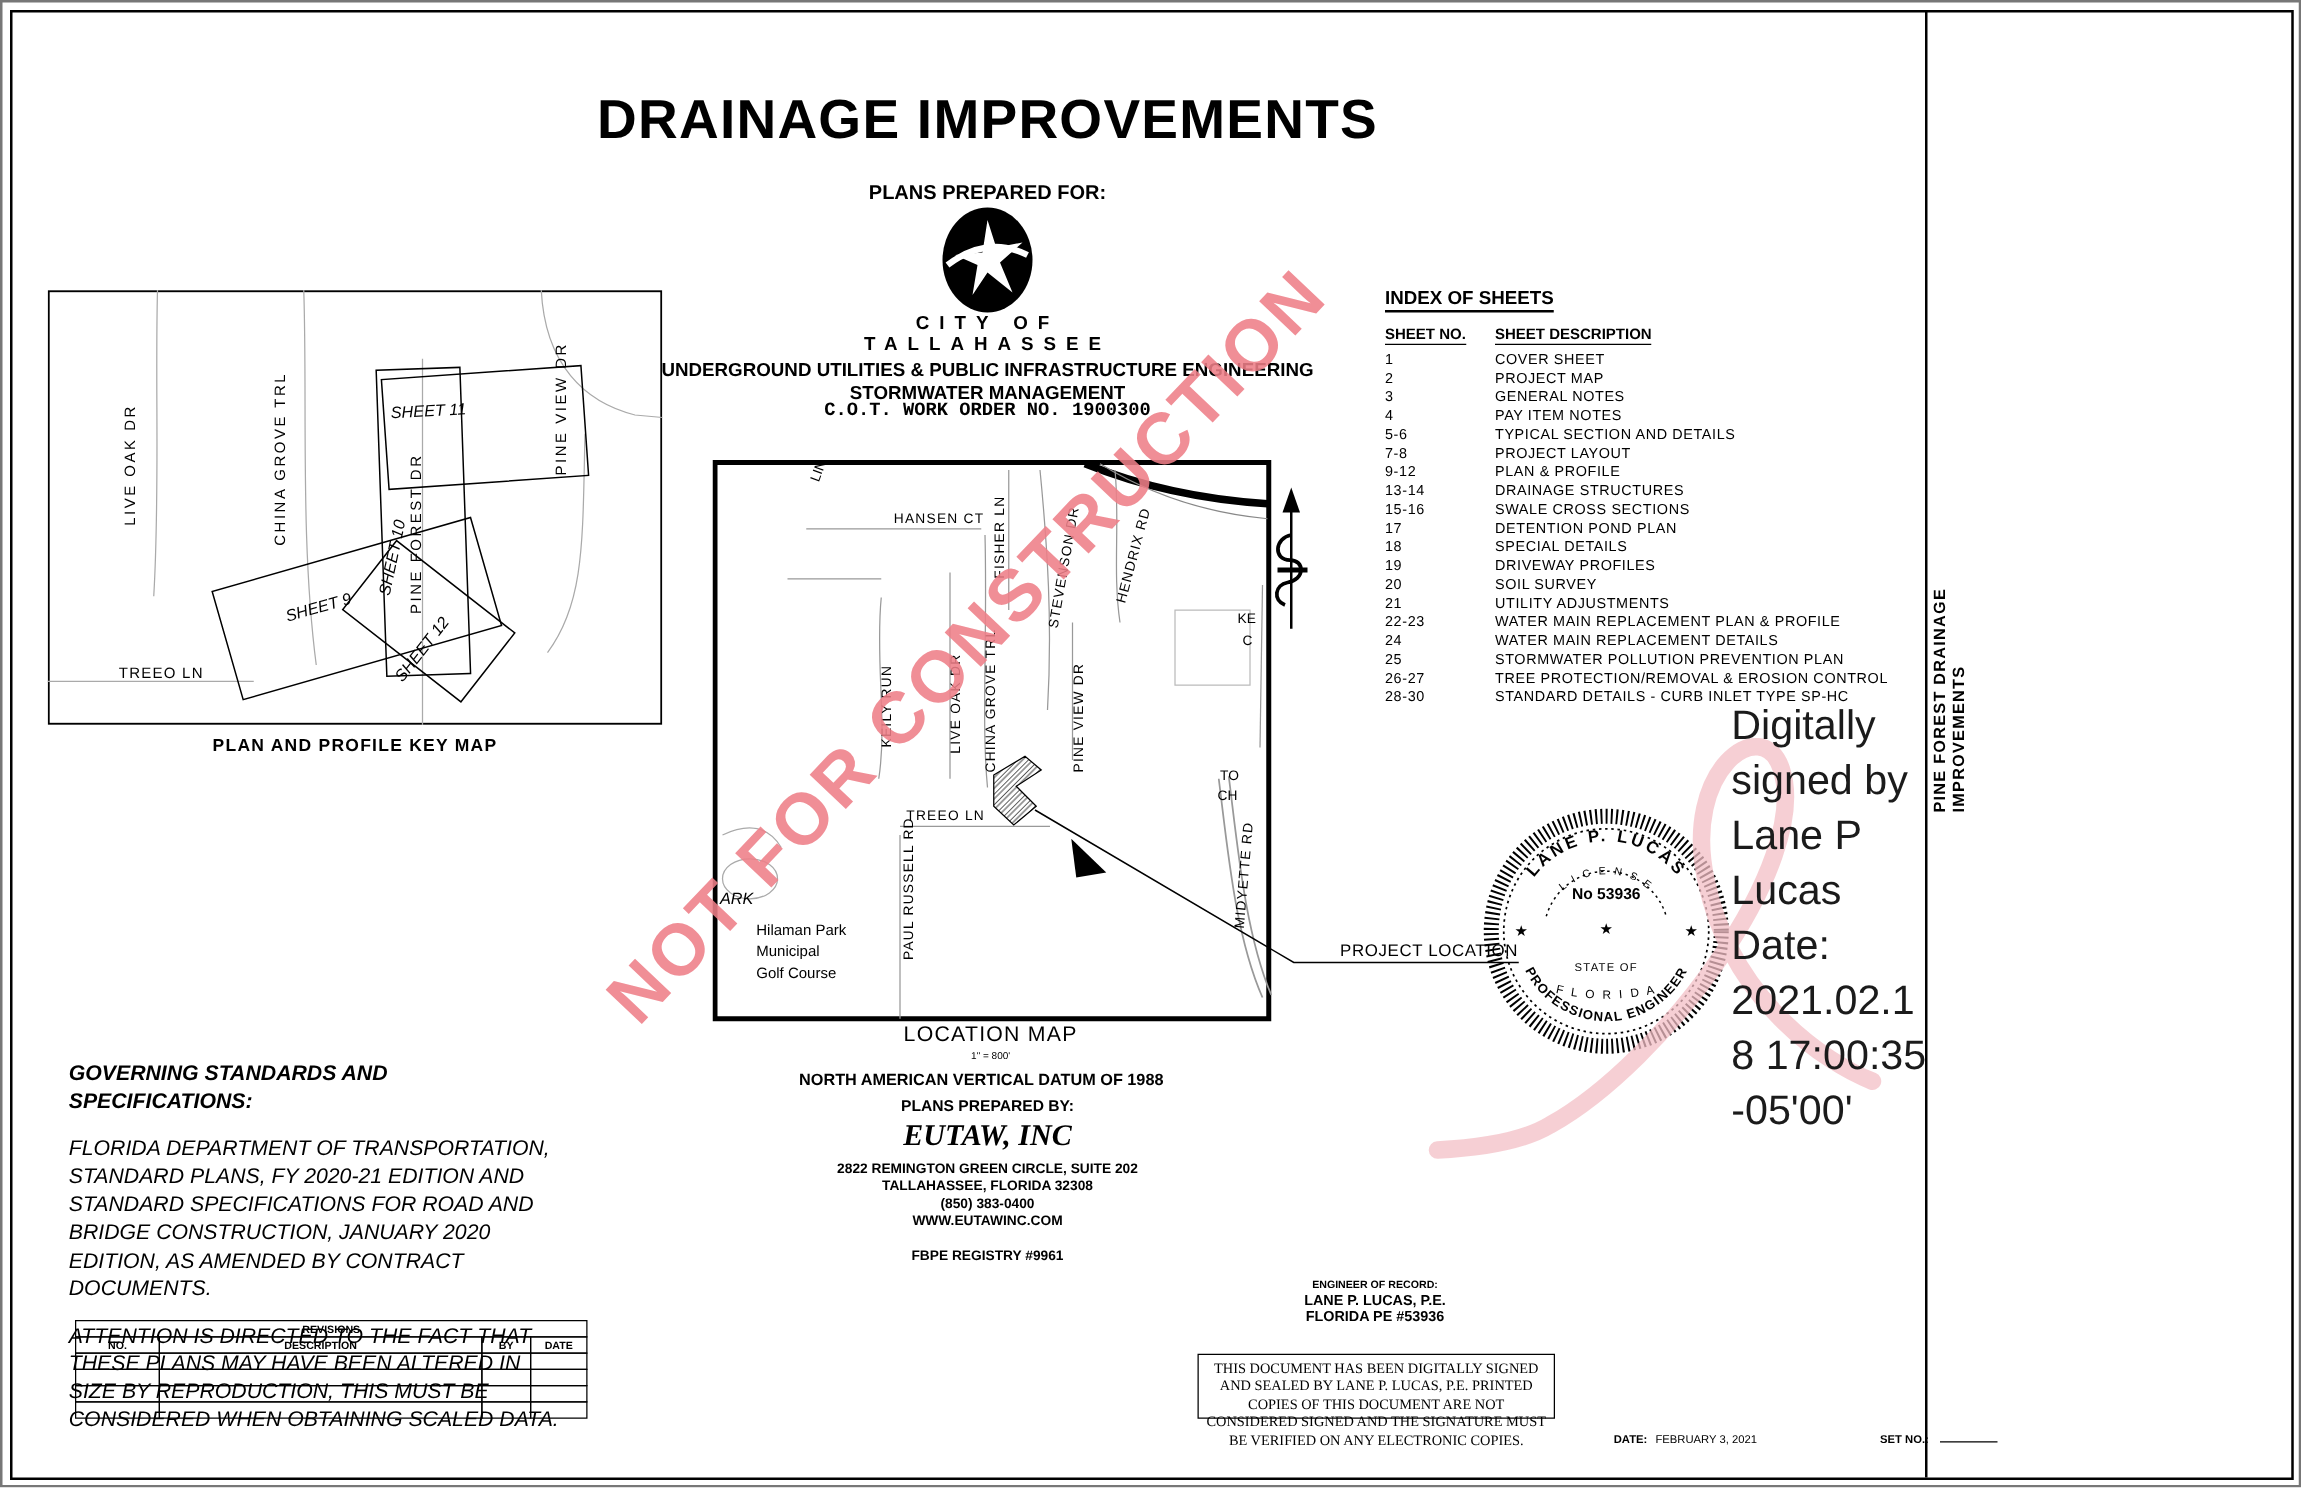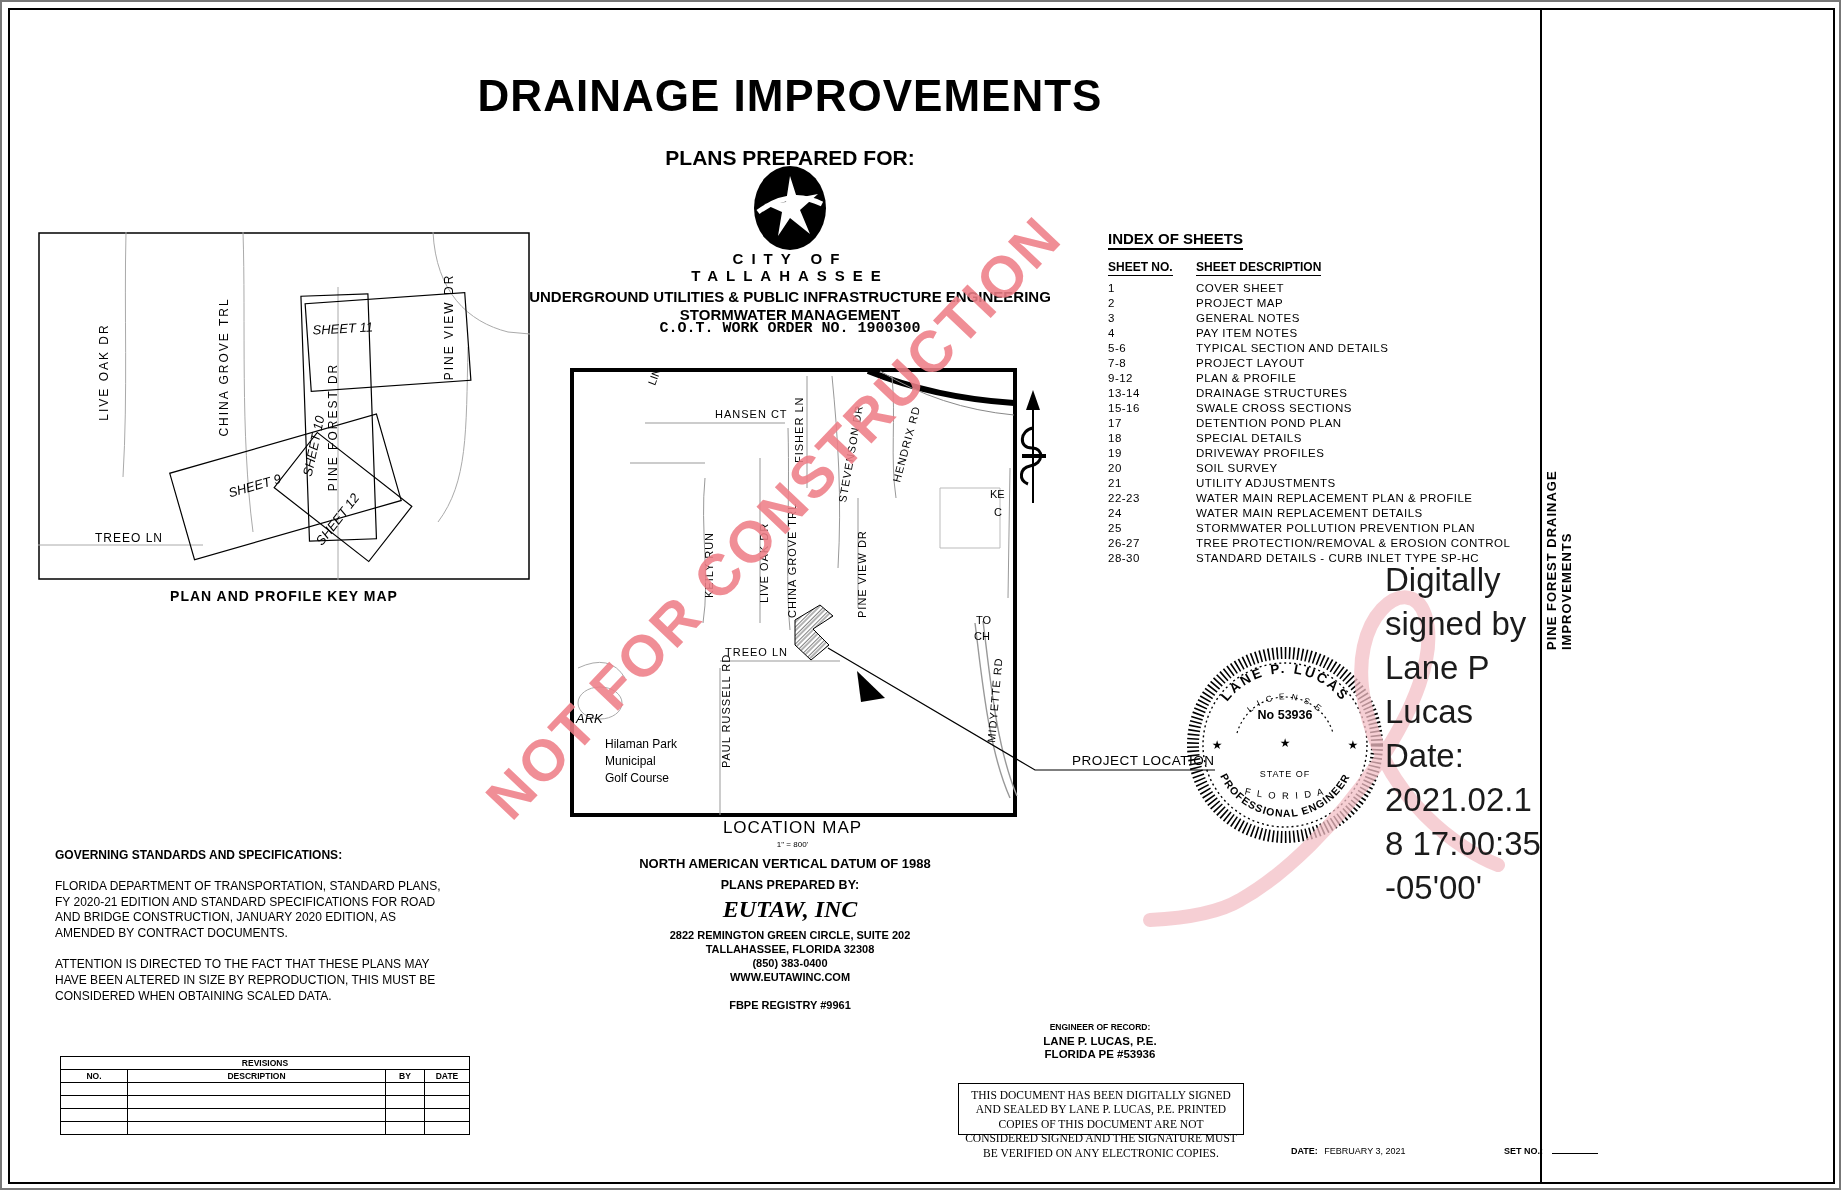--- a/index.html
+++ b/index.html
@@ -5,25 +5,25 @@
   html,body{margin:0;padding:0;background:#e8e8e8;}
   .sheet{position:relative;width:1841px;height:1190px;background:#ffffff;overflow:hidden;
          font-family:"Liberation Sans",sans-serif;color:#000;}
   .abs{position:absolute;}
   .edge{position:absolute;left:0;top:0;right:0;bottom:0;border:2px solid #777;pointer-events:none;}
   .border{position:absolute;left:8px;top:8px;width:1823px;height:1172px;border:2px solid #000;}
   .stripline{position:absolute;left:1540px;top:8px;width:0;height:1174px;border-left:2px solid #000;}
   .ctr{text-align:center;}
   .b{font-weight:bold;}
   .t1{font-size:44px;font-weight:bold;letter-spacing:1px;}
-  .t2{font-size:21px;font-weight:bold;}
+  .t2{font-size:16px;font-weight:bold;}
   .spaced{letter-spacing:8px;font-weight:bold;font-size:15px;}
   .dept{font-size:15px;font-weight:bold;}
   .cap{font-size:14px;letter-spacing:1px;}
-  .std{font-size:12px;line-height:1.32;white-space:pre-line;}
+  .std{font-size:17px;line-height:1.32;white-space:pre-line;font-style:italic;}
   .idxrow{display:flex;height:15px;font-size:11.5px;letter-spacing:0.5px;}
   .idxno{width:88px;}
   .serifbox{font-family:"Liberation Serif",serif;font-size:11.5px;line-height:1.25;}
   .script{font-family:"Liberation Serif",serif;font-style:italic;font-weight:bold;}
   .wm{font-size:58px;font-weight:bold;letter-spacing:3px;color:rgba(238,126,136,0.88);
       transform:rotate(-46.5deg);white-space:nowrap;}
   .digsig{font-size:33px;line-height:44px;color:#1b1b1b;}
   .vstrip{writing-mode:vertical-rl;transform:rotate(180deg);font-size:13px;font-weight:bold;letter-spacing:1px;}
   .revcell{border:1px solid #000;box-sizing:border-box;font-size:8.5px;display:flex;align-items:center;justify-content:center;}
   svg text{font-family:"Liberation Sans",sans-serif;}

